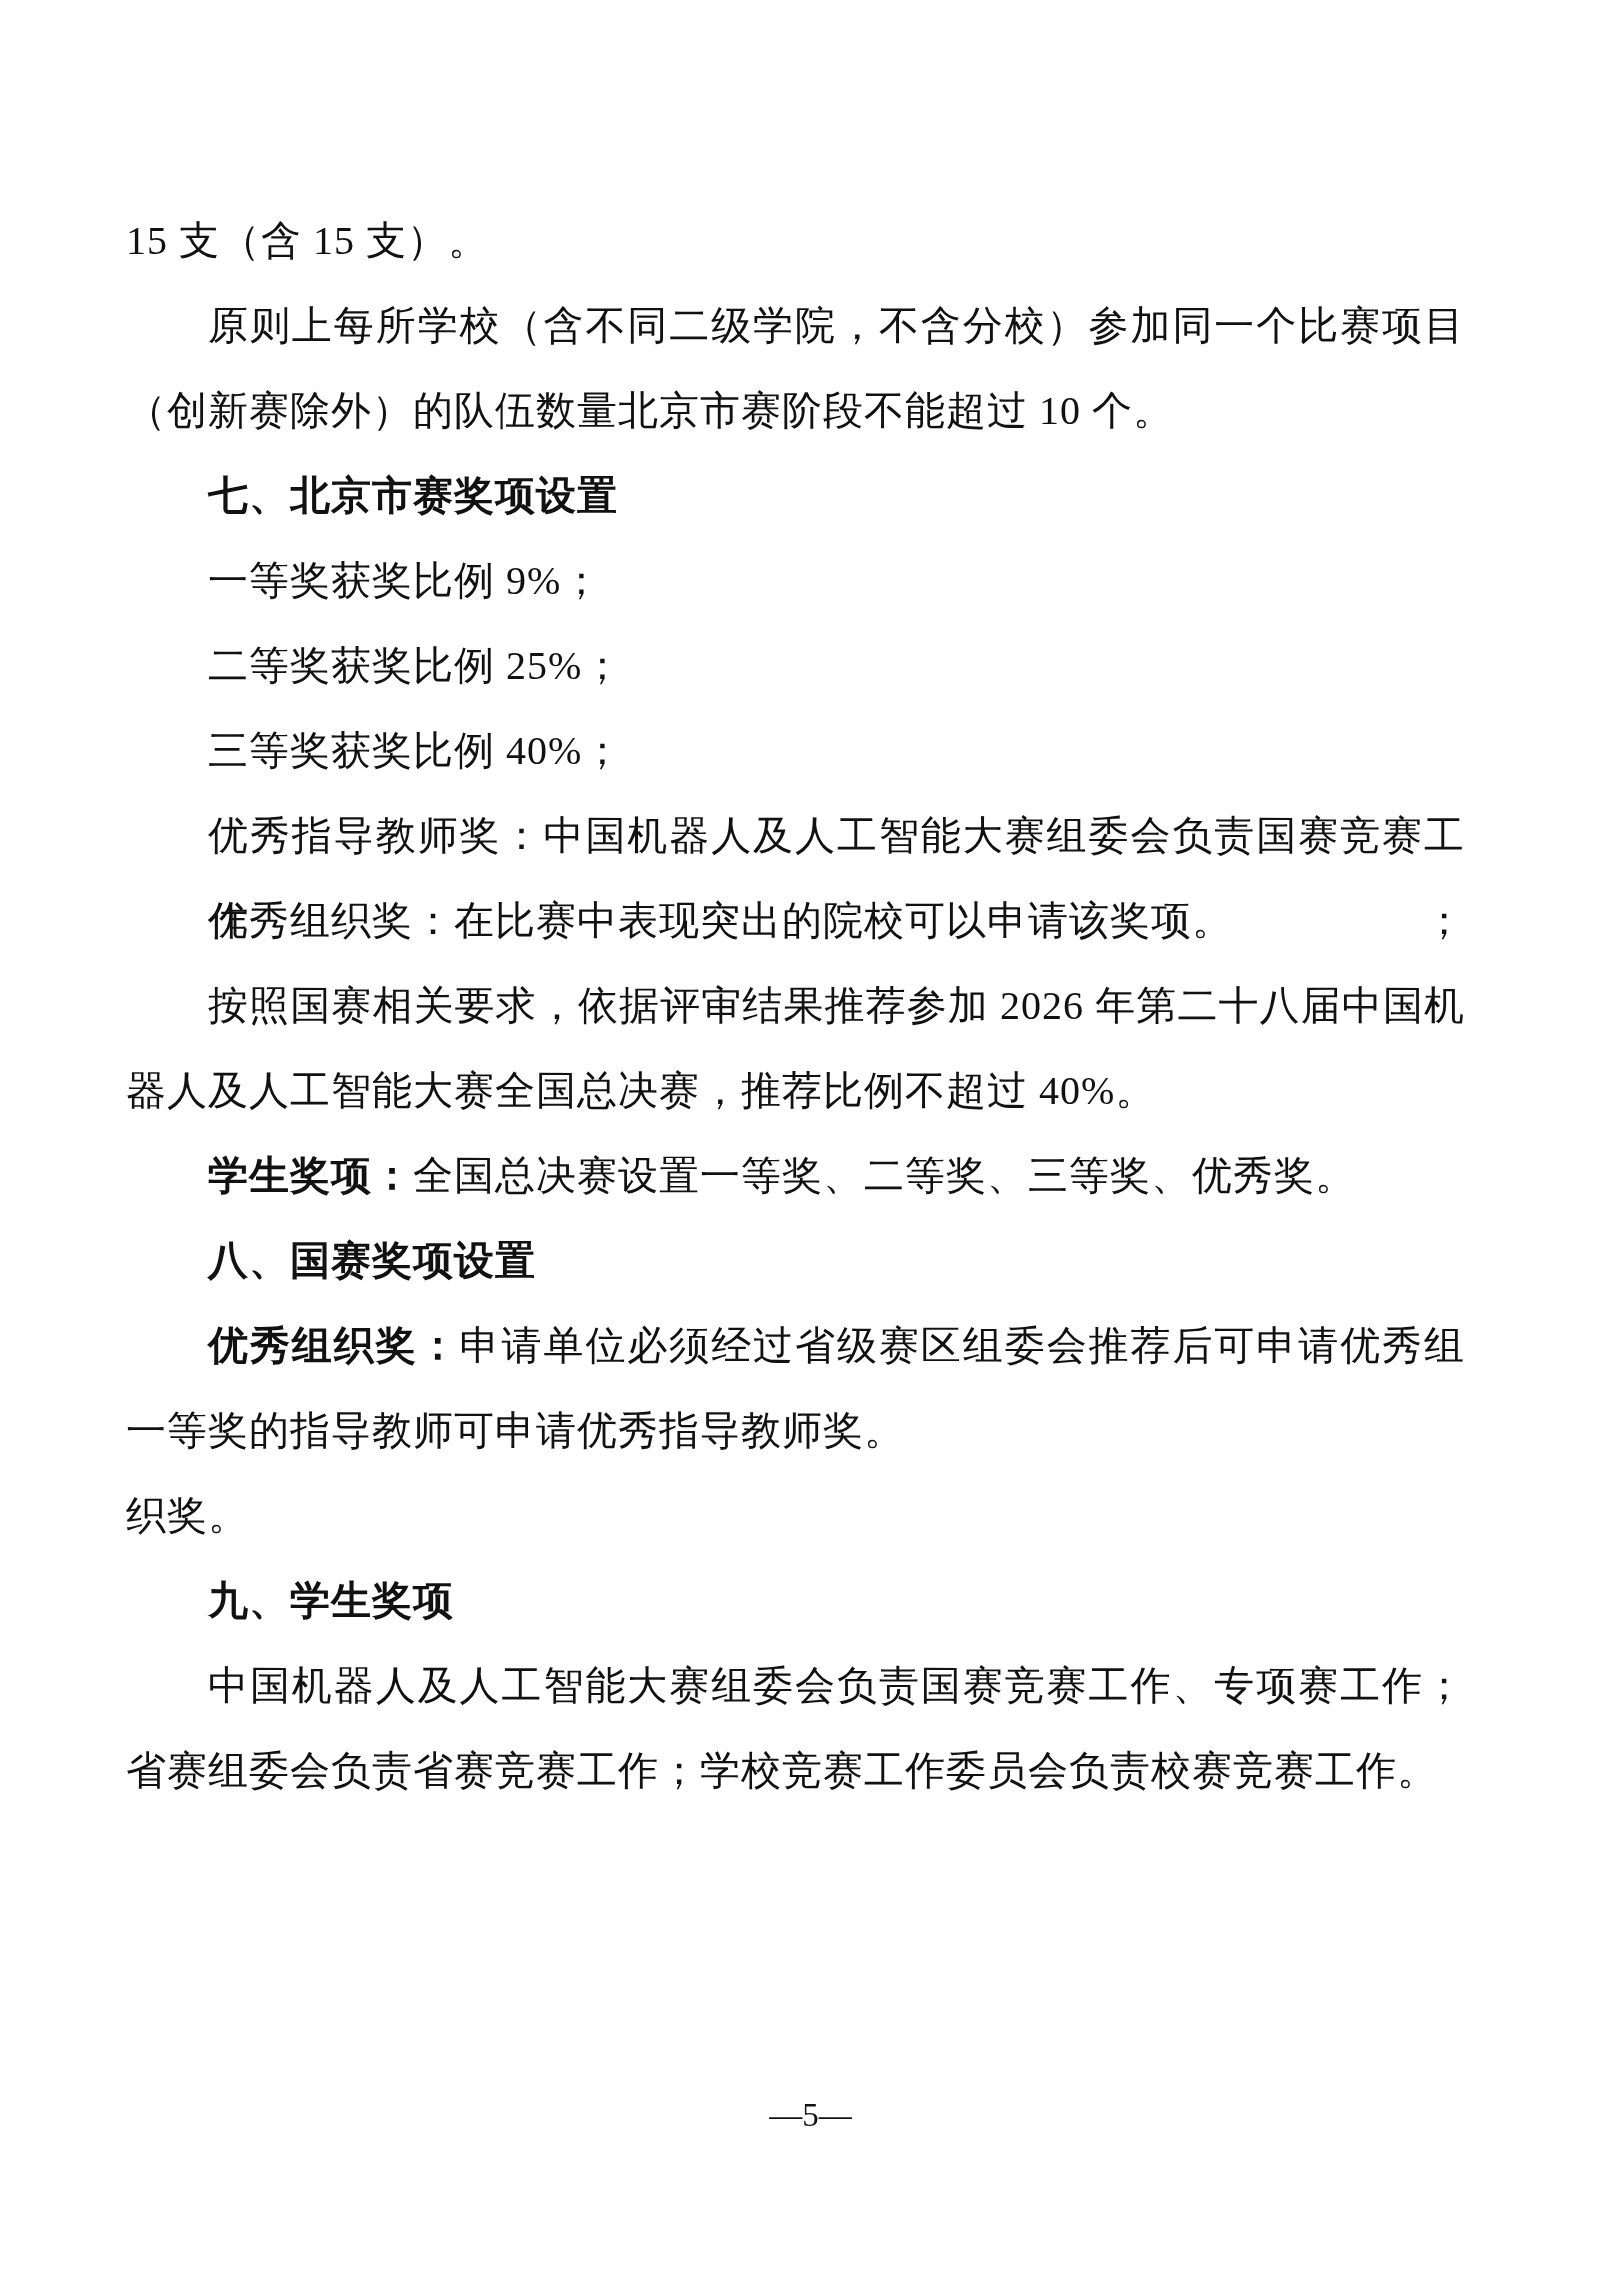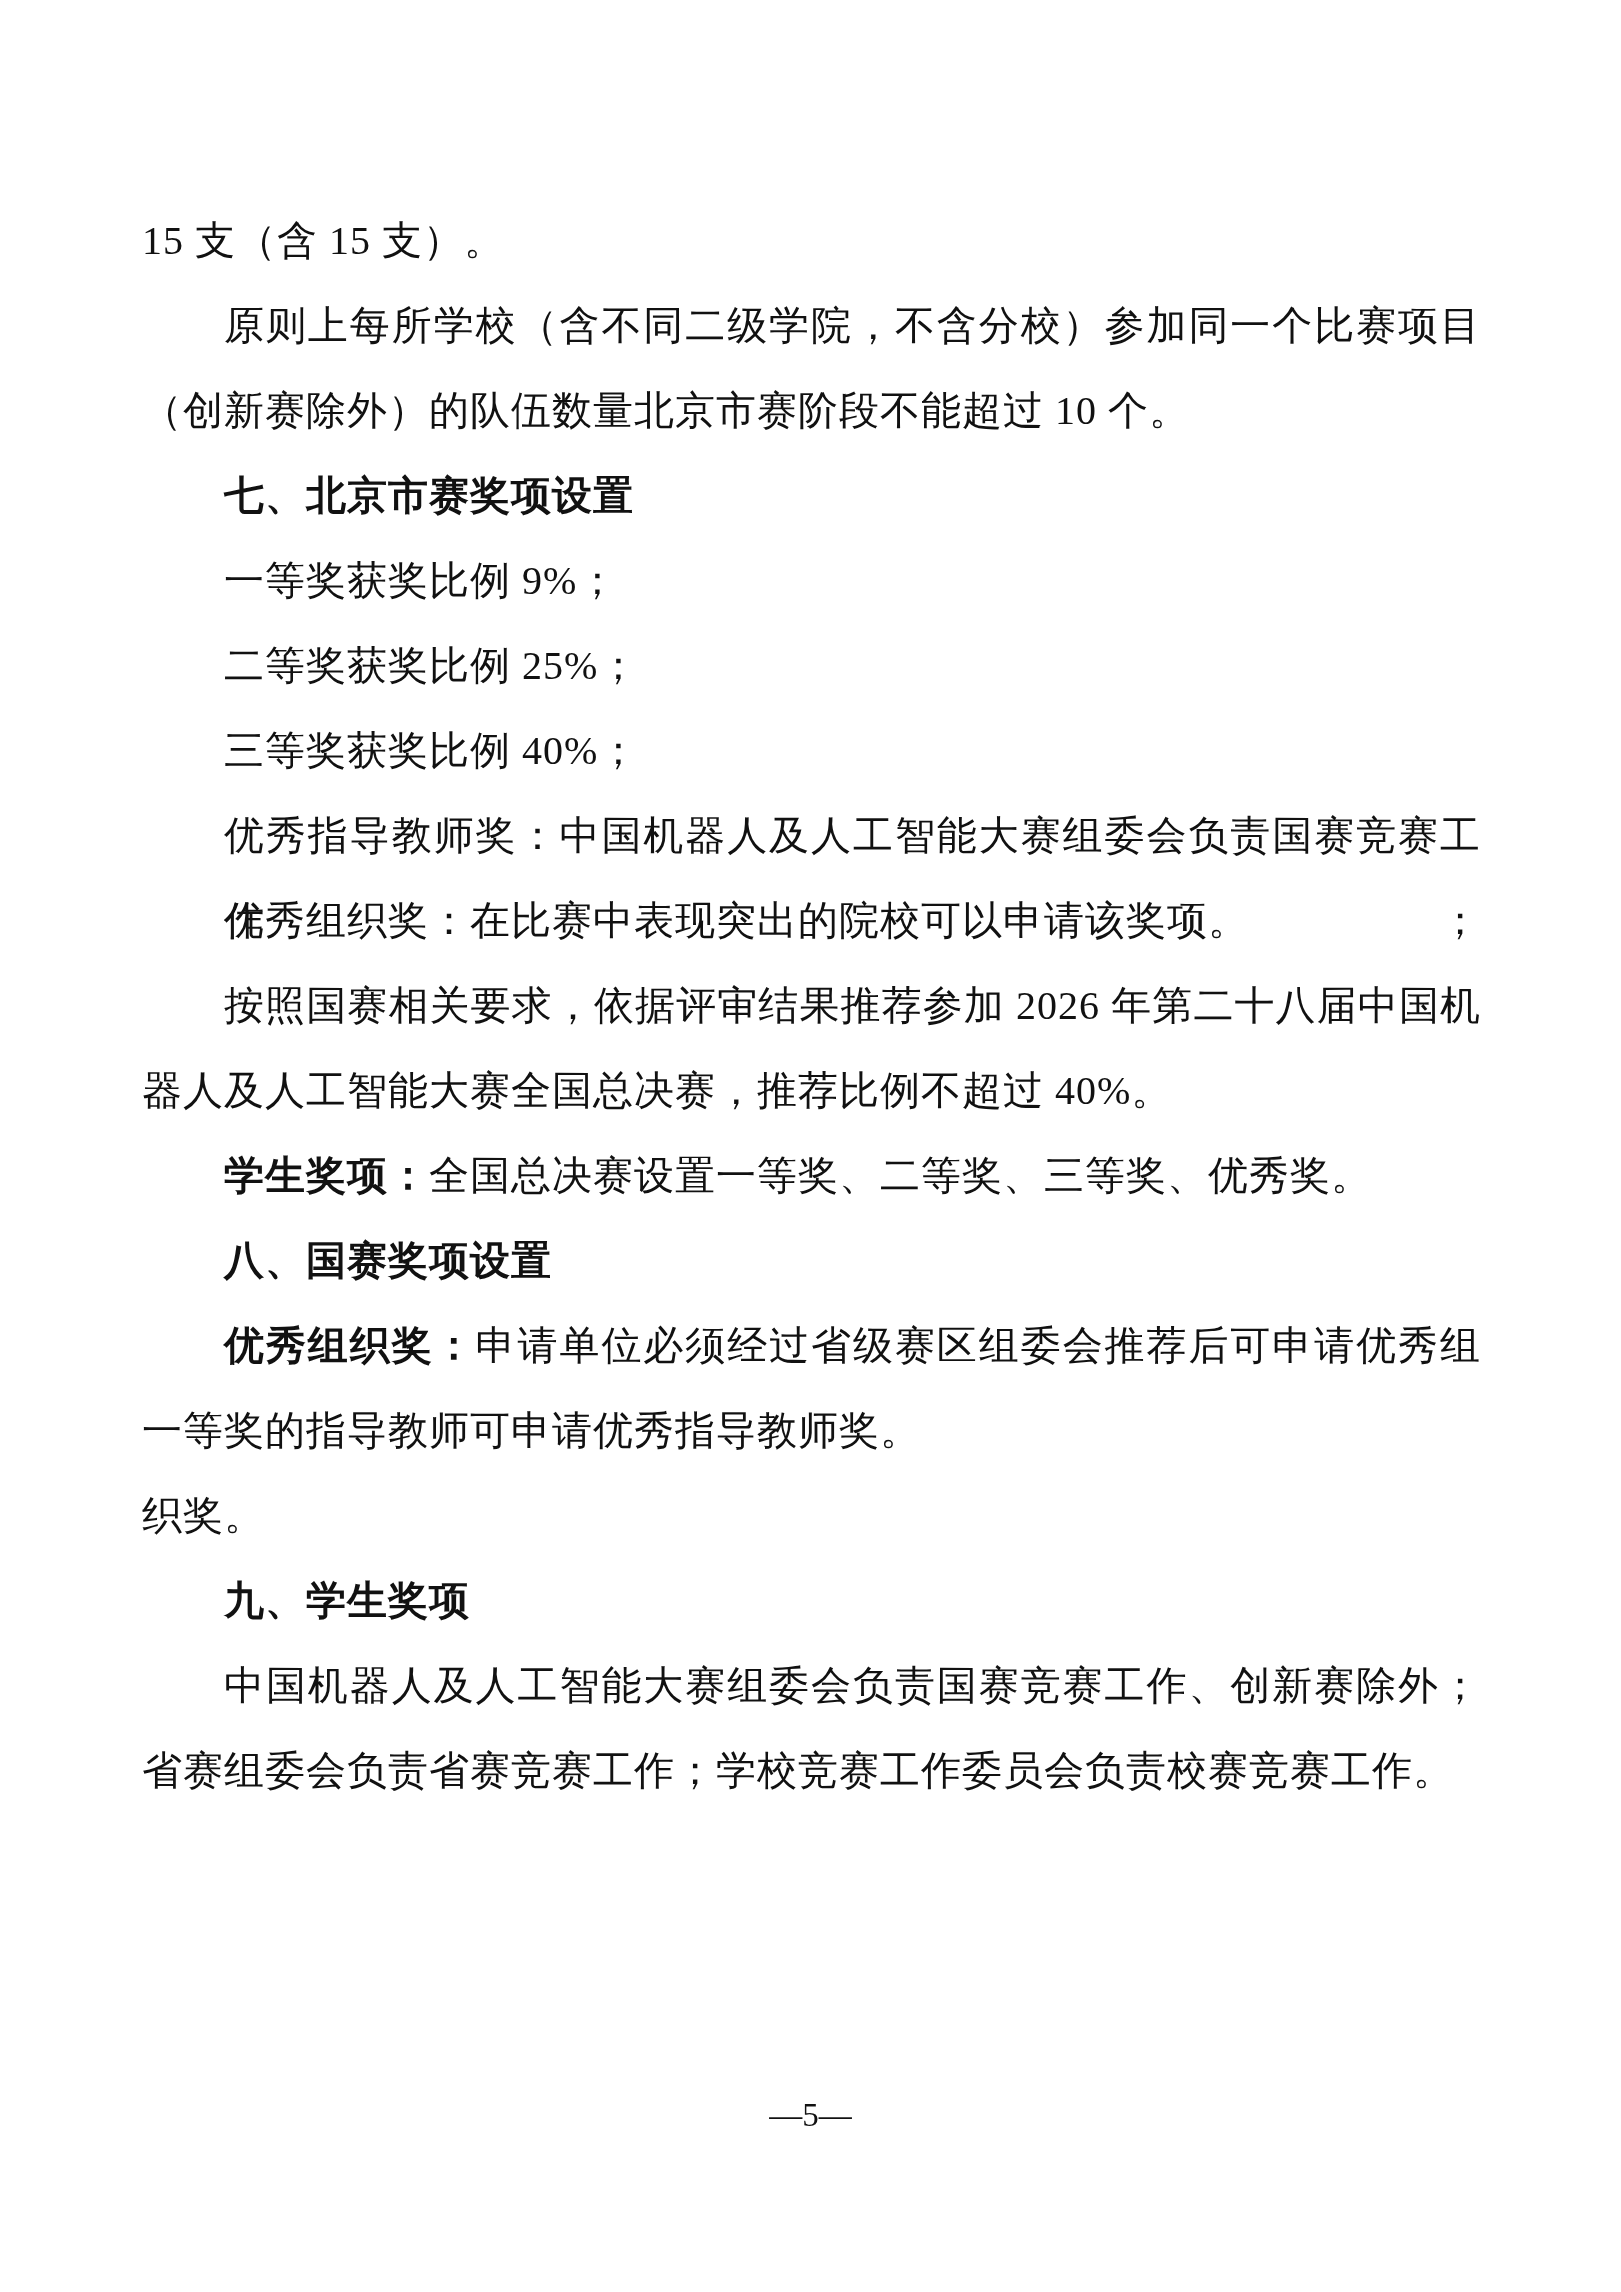--- a/index.html
+++ b/index.html
@@ -11,21 +11,21 @@
     position: relative;
     width: 1621px;
     height: 2293px;
     background: #ffffff;
     overflow: hidden;
     font-family: "Liberation Serif", "DejaVu Serif", serif;
     color: #111111;
   }
   .content {
     position: absolute;
-    left: 142px;
+    left: 126px;
     top: 198px;
     width: 1339px;
   }
   .line {
     line-height: 85px;
     height: 85px;
     font-size: 40px;
     letter-spacing: 1px;
     white-space: nowrap;
   }
@@ -117,21 +117,21 @@
 
     <div class="line">
       <span>织奖。</span>
     </div>
 
     <div class="line indent bold">
       <span>九、学生奖项</span>
     </div>
 
     <div class="line indent justify">
-      <span>中国机器人及人工智能大赛组委会负责国赛竞赛工作、创新赛除外；</span>
+      <span>中国机器人及人工智能大赛组委会负责国赛竞赛工作、专项赛工作；</span>
     </div>
 
     <div class="line">
       <span>省赛组委会负责省赛竞赛工作；学校竞赛工作委员会负责校赛竞赛工作。</span>
     </div>
 
   </div>
 
   <div class="pagenum">—5—</div>
 </div>

